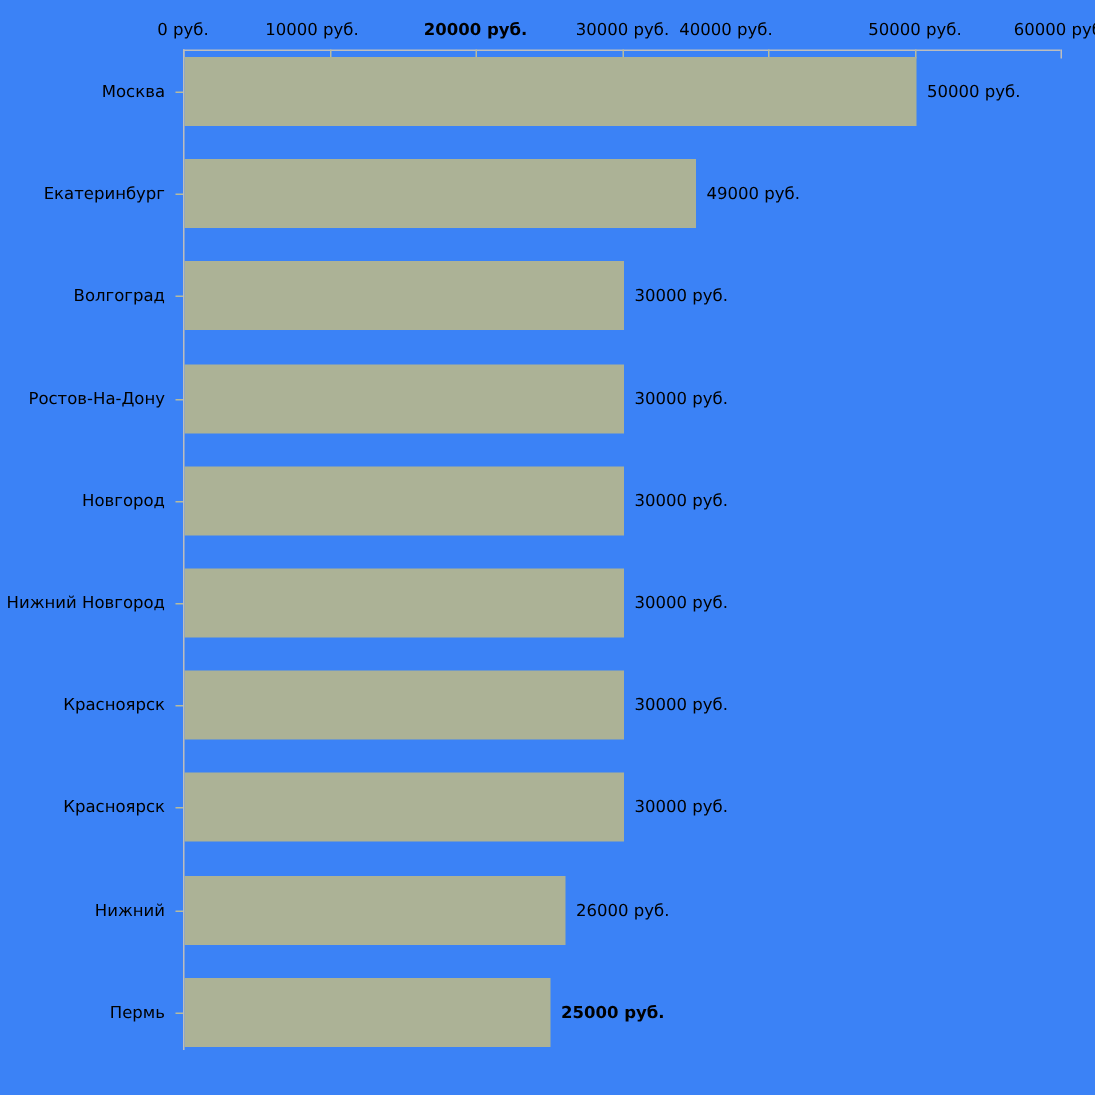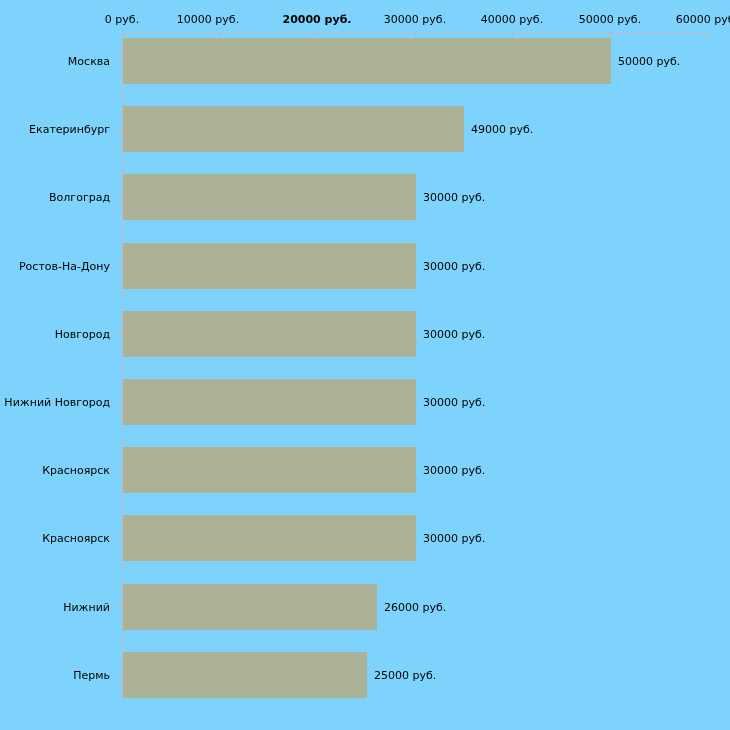--- a/index.html
+++ b/index.html
@@ -11,21 +11,21 @@
     width: 730px;
     height: 730px;
     font-family: "DejaVu Sans", sans-serif;
     overflow: hidden;
   }
 
   #chart-root {
     position: relative;
     width: 730px;
     height: 730px;
-    background: #7dd3fc;
+    background: #3b82f6;
   }
 
   
   .x-axis-line {
     position: absolute;
     left: 122px;
     top: 33px;
     width: 585px;
     height: 1px;
     background: #bdbdbd;
@@ -101,21 +101,21 @@
       <div class="x-tick" style="left: 415px;"></div>
       <div class="x-tick" style="left: 512px;"></div>
       <div class="x-tick" style="left: 610px;"></div>
       <div class="x-tick edge" style="left: 707px;"></div>
     </div>
   <div id="x-tick-labels">
       <div class="x-tick-label" style="left: 122px;">0 руб.</div>
       <div class="x-tick-label" style="left: 208px;">10000 руб.</div>
       <div class="x-tick-label" style="left: 317px; font-weight: bold;">20000 руб.</div>
       <div class="x-tick-label" style="left: 415px;">30000 руб.</div>
-      <div class="x-tick-label" style="left: 512px;">40000 руб.</div>
+      <div class="x-tick-label" style="left: 484px;">40000 руб.</div>
       <div class="x-tick-label" style="left: 610px;">50000 руб.</div>
       <div class="x-tick-label" style="left: 707px;">60000 руб.</div>
     </div>
 
   <div class="y-axis-line"></div>
   <div id="y-ticks">
       <div class="y-tick" style="top: 61px;"></div>
       <div class="y-tick" style="top: 129px;"></div>
       <div class="y-tick" style="top: 197px;"></div>
       <div class="y-tick" style="top: 266px;"></div>
@@ -152,16 +152,16 @@
       <div class="bar-value-label" style="left: 423px; top: 334px;">30000 руб.</div>
       <div class="bar" title="Нижний Новгород — 30000 руб." style="top: 379px; height: 46px; width: 293px; background: rgb(172, 178, 150);"></div>
       <div class="bar-value-label" style="left: 423px; top: 402px;">30000 руб.</div>
       <div class="bar" title="Новосибирск — 30000 руб." style="top: 447px; height: 46px; width: 293px; background: rgb(172, 178, 150);"></div>
       <div class="bar-value-label" style="left: 423px; top: 470px;">30000 руб.</div>
       <div class="bar" title="Красноярск — 30000 руб." style="top: 515px; height: 46px; width: 293px; background: rgb(172, 178, 150);"></div>
       <div class="bar-value-label" style="left: 423px; top: 538px;">30000 руб.</div>
       <div class="bar" title="Самара — 26000 руб." style="top: 584px; height: 46px; width: 254px; background: rgb(172, 178, 150);"></div>
       <div class="bar-value-label" style="left: 384px; top: 607px;">26000 руб.</div>
       <div class="bar" title="Пермь — 25000 руб." style="top: 652px; height: 46px; width: 244px; background: rgb(172, 178, 150);"></div>
-      <div class="bar-value-label" style="left: 374px; top: 675px;">25000 руб.</div>
+      <div class="bar-value-label" style="left: 374px; top: 675px; font-weight: bold;">25000 руб.</div>
     </div>
 
 </div>
 
 </body></html>

